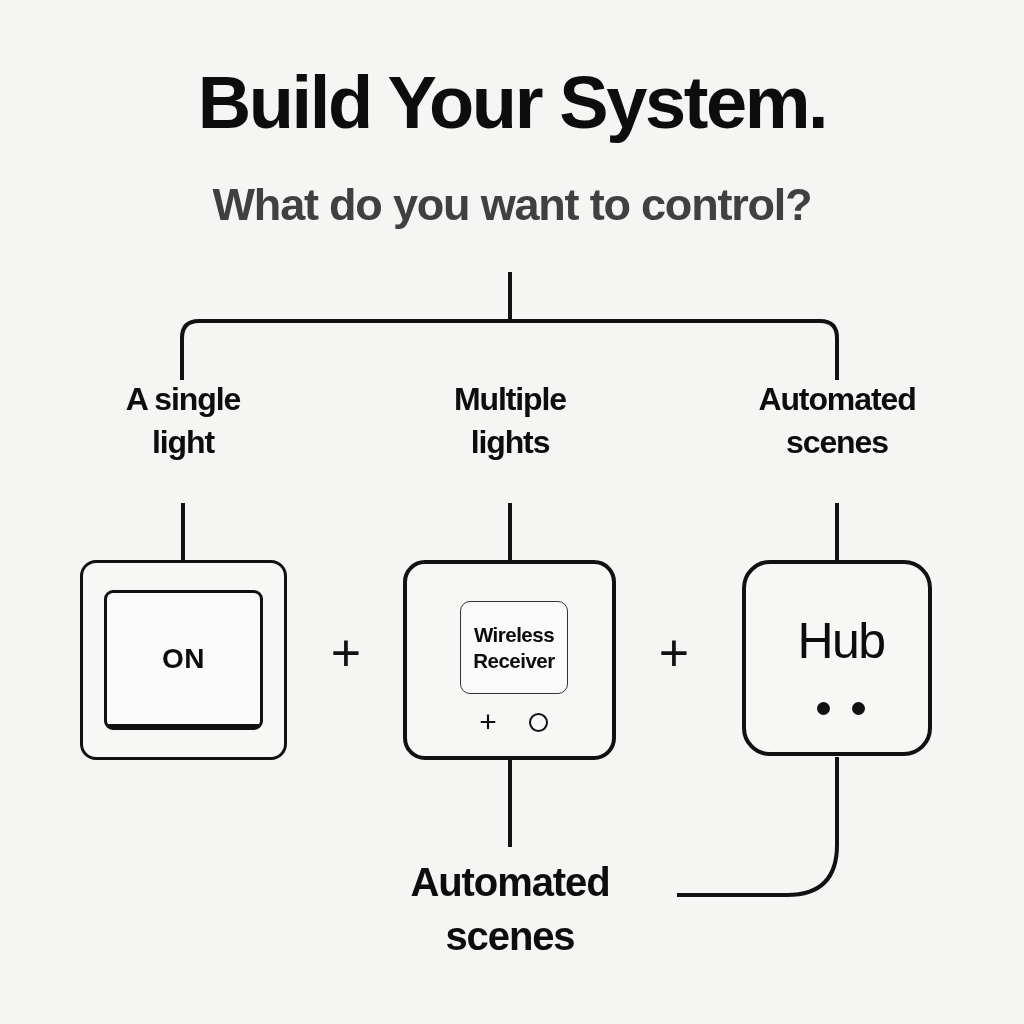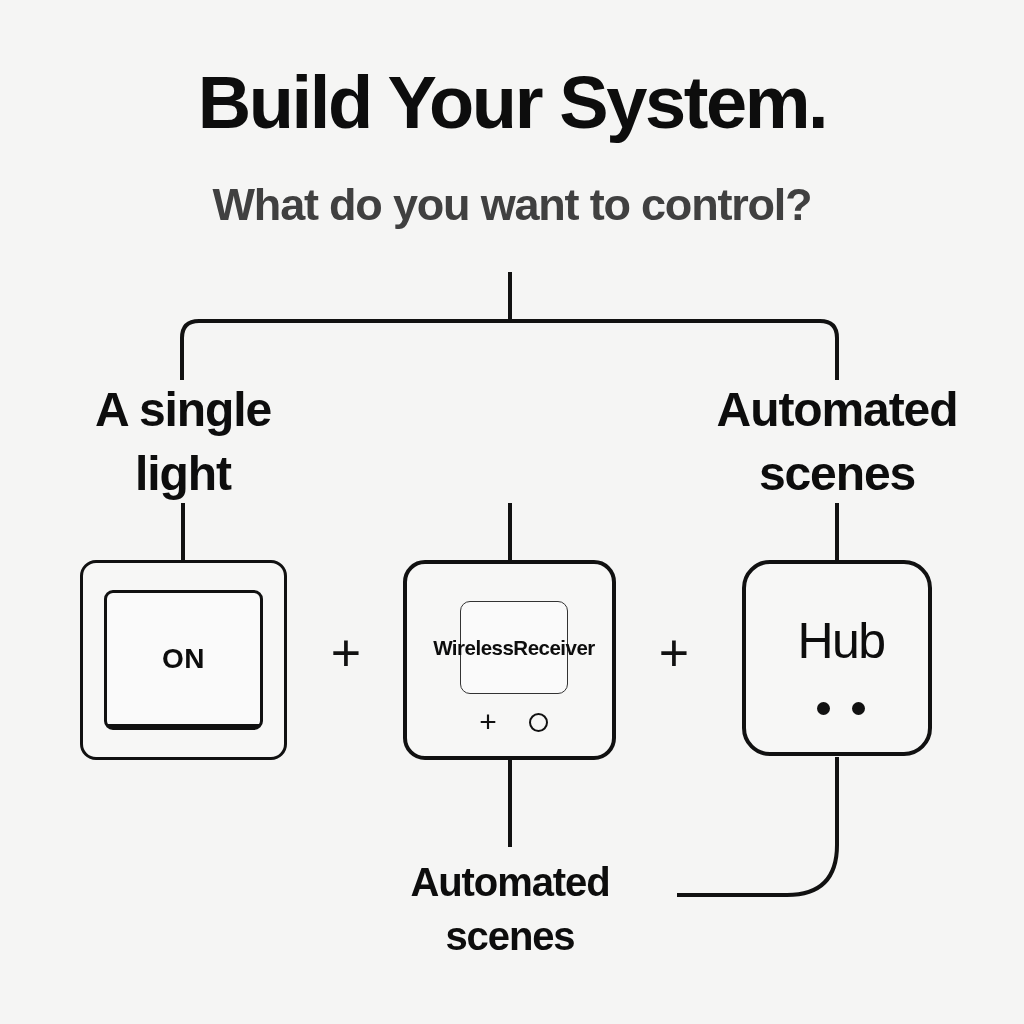--- a/index.html
+++ b/index.html
@@ -26,21 +26,21 @@
     line-height:1.0; color:#404040;
   }
 
   
   #wires { position:absolute; left:0; top:0; width:1024px; height:1024px; }
   #wires path, #wires line { stroke:#111; fill:none; stroke-linecap:butt; }
 
   
   .branch-label {
     position:absolute; text-align:center;
-    font-size:48px; font-weight:600; letter-spacing:-1.1px;
+    font-size:32px; font-weight:600; letter-spacing:-1.1px;
     line-height:1.33; color:#0d0d0d; white-space:pre-line;
   }
   #label-0 { left:58px;  top:378px; width:250px; }
   #label-1 { left:385px; top:378px; width:250px; }
   #label-2 { left:712px; top:378px; width:250px; }
 
   .bottom-label {
     position:absolute; left:385px; top:855px; width:250px;
     text-align:center;
     font-size:40px; font-weight:600; letter-spacing:-1.1px;
@@ -73,21 +73,21 @@
   .rocker-half.top { border-bottom:3.5px solid #111; }
 
   
   #dev-receiver {
     position:absolute; left:403px; top:560px; width:213px; height:200px;
     border:4px solid #111; border-radius:22px; background:#f7f7f6;
   }
   .rcv-inner {
     position:absolute; left:53px; top:37px; width:108px; height:93px;
     border:1.6px solid #333; border-radius:10px; background:#fafafa;
-    display:flex; flex-direction:row; align-items:center; justify-content:center;
+    display:flex; flex-direction:column; align-items:center; justify-content:center;
   }
   .rcv-inner span {
     font-size:20.5px; font-weight:700; letter-spacing:-0.5px;
     line-height:1.24; color:#0d0d0d;
   }
   .rcv-marks {
     position:absolute; left:0; top:143px; width:213px;
     display:flex; align-items:center; justify-content:center; gap:32px;
   }
   .rcv-plus { font-size:30px; font-weight:400; line-height:1; color:#111; }
@@ -129,20 +129,22 @@
     <line x1="510" y1="503" x2="510" y2="560" stroke-width="4"></line>
     <line x1="837" y1="503" x2="837" y2="560" stroke-width="4"></line>
 
     <line x1="510" y1="760" x2="510" y2="847" stroke-width="4"></line>
 
     <path d="M 837 757 L 837 845 Q 837 895 787 895 L 677 895" stroke-width="4"></path>
   </svg>
 
   <div class="branch-label" id="label-0">A single
 light</div>
+  <div class="branch-label" id="label-1">Multiple
+lights</div>
   <div class="branch-label" id="label-2">Automated
 scenes</div>
 
   <div class="plus-sep" id="plus-0">+</div>
   <div class="plus-sep" id="plus-1">+</div>
 
   <div id="dev-switch">
     <div class="rocker">
       <div class="rocker-half top">
         <span>ON</span>

